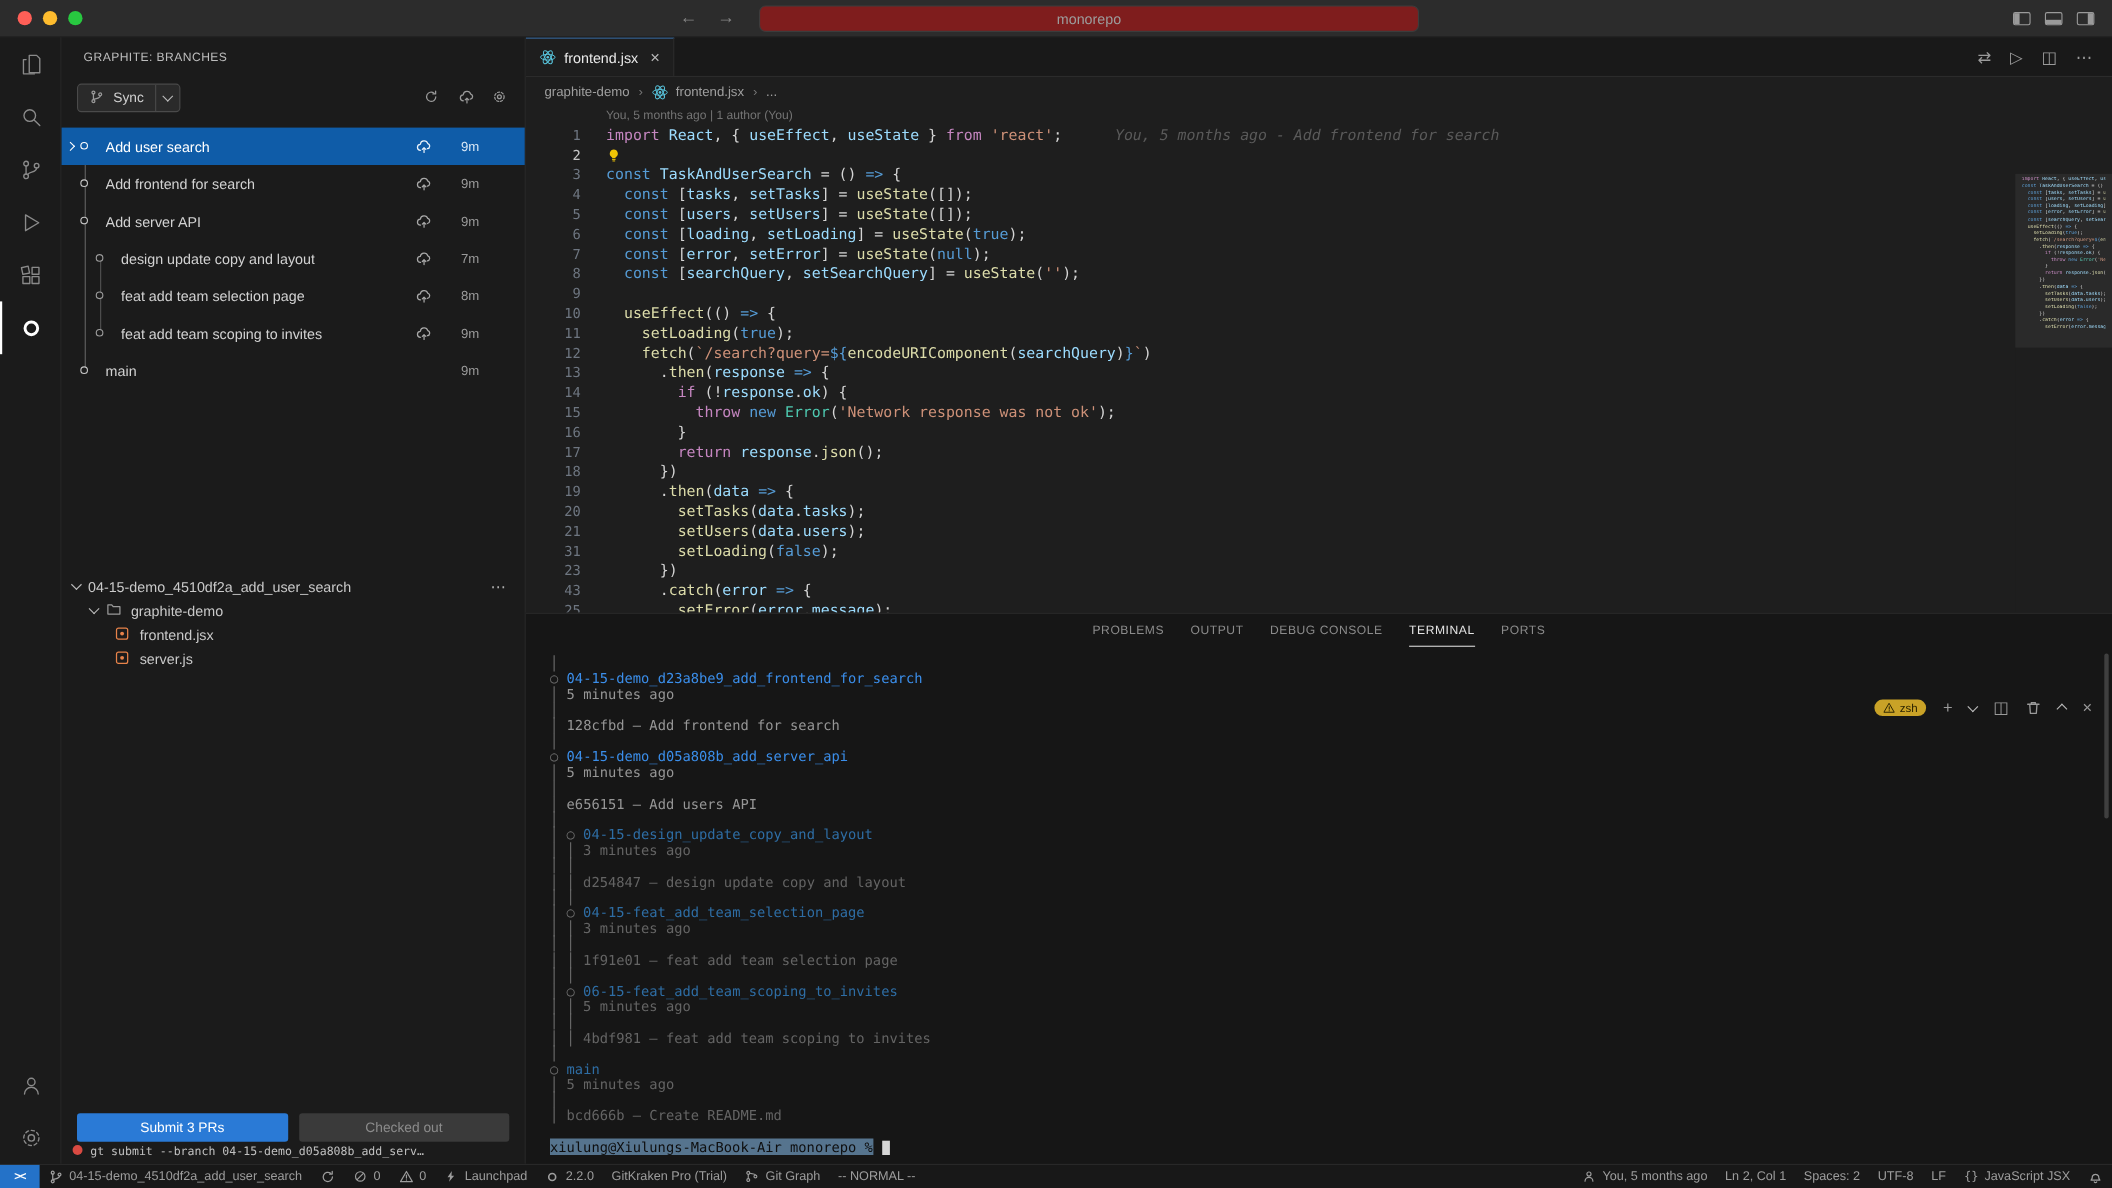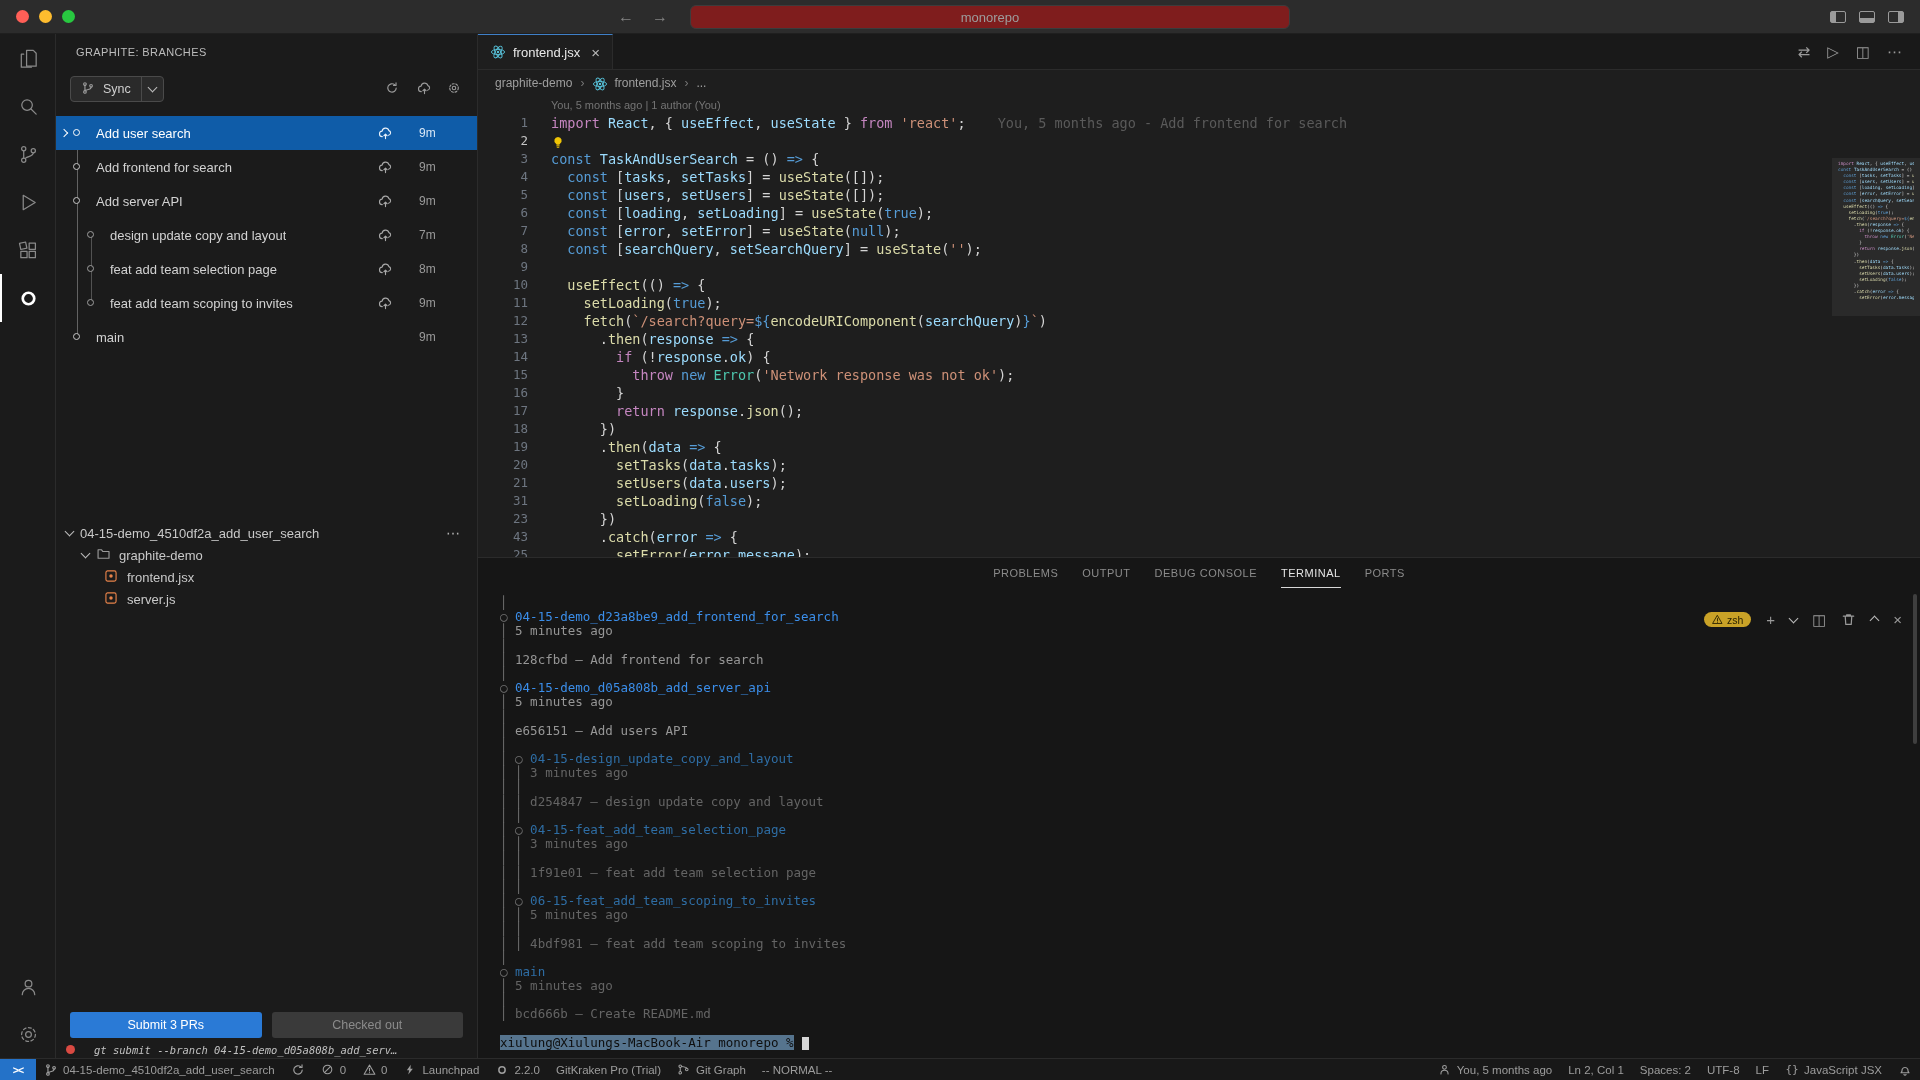--- a/index.html
+++ b/index.html
@@ -63,21 +63,21 @@
   .tree-more { margin-left:auto; color:#b0b0b0; font-size:14px; letter-spacing:1px; padding-right:6px; }
   .chev { width:7px; height:7px; border-right:1.4px solid #bdbdbd; border-bottom:1.4px solid #bdbdbd; display:inline-block; transform:rotate(45deg); margin-top:-4px; flex:none; }
   .chev.up { transform:rotate(-135deg); margin-top:2px; }
   .t-ico { width:16px; height:16px; flex:none; color:#9a9a9a; }
 
   .sb-buttons { position:absolute; left:14px; right:14px; top:978px; display:flex; gap:10px; }
   .btn { flex:1; height:26px; border-radius:3px; font-size:12.5px; display:flex; align-items:center; justify-content:center; cursor:pointer; }
   .btn.primary { background:#2a7ad6; color:#ffffff; }
   .btn.disabled { background:#3a3a3a; color:#8b8b8b; }
 
-  .sb-error { position:absolute; left:0; right:0; bottom:0; height:17px; display:flex; align-items:center; gap:19px; padding:0 10px; font-family:"DejaVu Sans Mono",monospace; font-size:10.5px; color:#c0c0c0; white-space:nowrap; overflow:hidden;font-style:italic; }
+  .sb-error { position:absolute; left:0; right:0; bottom:0; height:17px; display:flex; align-items:flex-start; gap:7px; padding:0 10px; font-family:"DejaVu Sans Mono",monospace; font-size:10.5px; color:#c0c0c0; white-space:nowrap; overflow:hidden; }
   .err-dot { width:9px; height:9px; border-radius:50%; background:#d94a42; flex:none; }
 
   
   .editor { position:absolute; left:478px; top:34px; right:0; height:523px; background:#1e1e1e; overflow:hidden; }
   .tabbar { height:36px; background:#191919; border-bottom:1px solid #2b2b2b; display:flex; align-items:stretch; }
   .tab { display:flex; align-items:center; gap:7px; padding:0 12px; background:#1e1e1e; border-right:1px solid #2b2b2b; border-top:1px solid #3f80c8; color:#e9e9e9; font-size:13px; cursor:pointer; }
   .tab-ico { width:16px; height:16px; }
   .tab-close { color:#b9b9b9; font-size:15px; margin-left:4px; cursor:pointer; }
   .editor-actions { margin-left:auto; display:flex; align-items:center; gap:17px; padding-right:18px; color:#9a9a9a; font-size:15px; }
   .editor-actions span { cursor:pointer; }
@@ -86,33 +86,33 @@
   .bc-ico { width:14px; height:14px; }
 
   .code { position:relative; font-family:"DejaVu Sans Mono",monospace; font-size:13.5px; line-height:18px; }
   .codelens { height:18px; padding-left:73px; font-family:"Liberation Sans",sans-serif; font-size:11px; color:#747474; display:flex; align-items:flex-end; }
   .code-row { display:flex; height:18px; white-space:pre; }
   .ln { width:50px; flex:none; text-align:right; color:#6e7681; font-size:12.5px; }
   .code-row.cur .ln { color:#c6c6c6; }
   .ct { padding-left:23px; }
   .tk-pk{color:#c586c0}.tk-bl{color:#569cd6}.tk-vr{color:#9cdcfe}.tk-fn{color:#dcdcaa}
   .tk-cl{color:#4ec9b0}.tk-st{color:#ce9178}.tk-ar{color:#569cd6}.tk-pl{color:#d4d4d4}
-  .blame { color:#5a5a5a; margin-left:32px; }
+  .blame { color:#5a5a5a; margin-left:48px;font-style:italic; }
   .bulb { display:inline-block; width:14px; height:15px; vertical-align:middle; margin-right:3px; }
 
   .minimap { position:absolute; top:62px; right:0; width:88px; bottom:0; padding:3px 6px; background:#1e1e1e; }
   .mm-slider { position:absolute; left:0; right:0; top:0; height:158px; background:rgba(255,255,255,.055); }
   .mm-row { white-space:pre; font-family:"DejaVu Sans Mono",monospace; font-size:4.4px; line-height:6.1px; overflow:hidden; }
 
   
   .panel { position:absolute; left:478px; top:557px; right:0; height:501px; background:#161616; border-top:1px solid #2b2b2b; }
   .panel-header { height:30px; display:flex; align-items:center; padding:0 18px; gap:24px;flex-direction:column; }
   .ptab { height:30px; display:flex; align-items:center; font-size:11px; letter-spacing:.5px; color:#8b8b8b; border-bottom:1px solid transparent; cursor:pointer; }
   .ptab.active { color:#e4e4e4; border-bottom-color:#d8d8d8; }
-  .panel-actions { margin-left:auto; display:flex; align-items:center; gap:15px; color:#9a9a9a; }
+  .panel-actions { margin-left:auto; display:flex; align-items:center; gap:15px; color:#9a9a9a;margin-top:24px; }
   .panel-actions > span { cursor:pointer; }
   .badge { background:#c9a227; color:#2b2300; font-size:10.5px; padding:1.5px 8px; border-radius:9px; display:flex; align-items:center; gap:4px; }
   .badge svg { width:11px; height:11px; }
   .pa-glyph { font-size:15px; line-height:1; }
   .pa-trash { width:15px; height:15px; }
   .term-scroll { position:absolute; right:3px; top:36px; width:4px; height:150px; background:#3f3f3f; border-radius:2px; }
 
   .terminal { padding:8px 0 0 22px; font-family:"DejaVu Sans Mono",monospace; font-size:12.5px; line-height:14.2px; }
   .term-line { white-space:pre; height:14.2px; }
   .tg{color:#6e6e6e}.tb{color:#3b8eea}.tbd{color:#2e6da4}.tt{color:#969696}.ttd{color:#646464}

